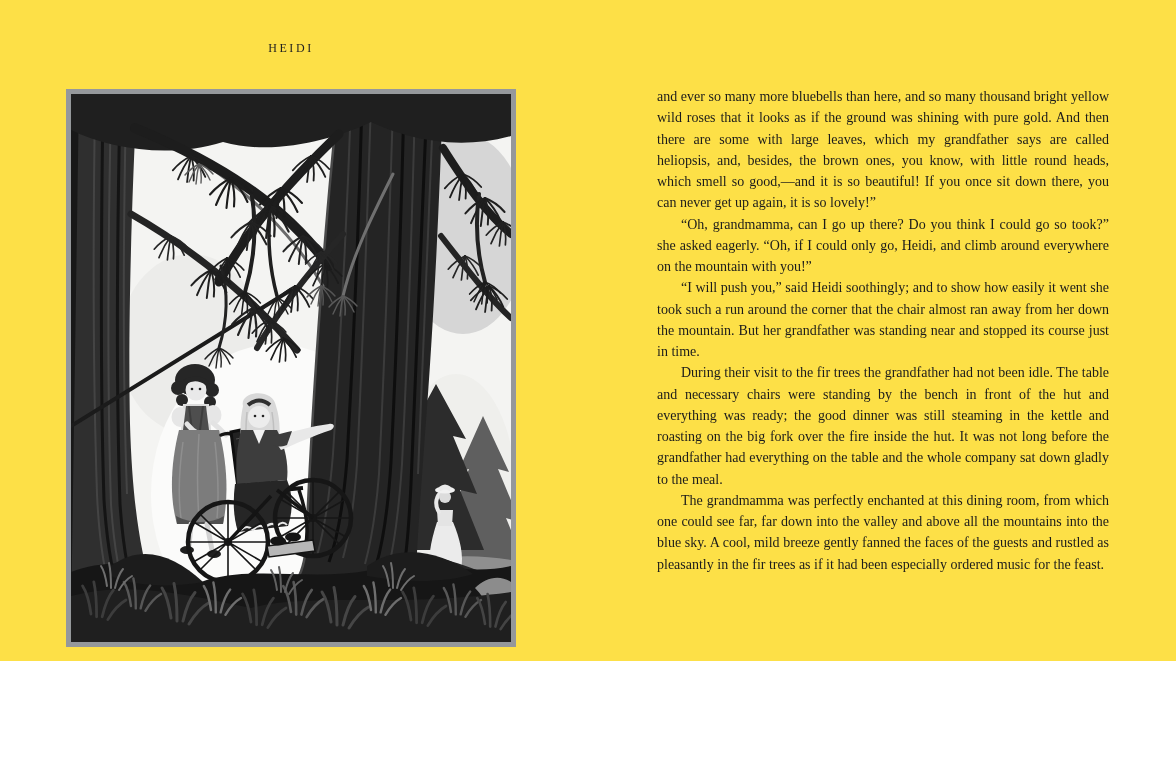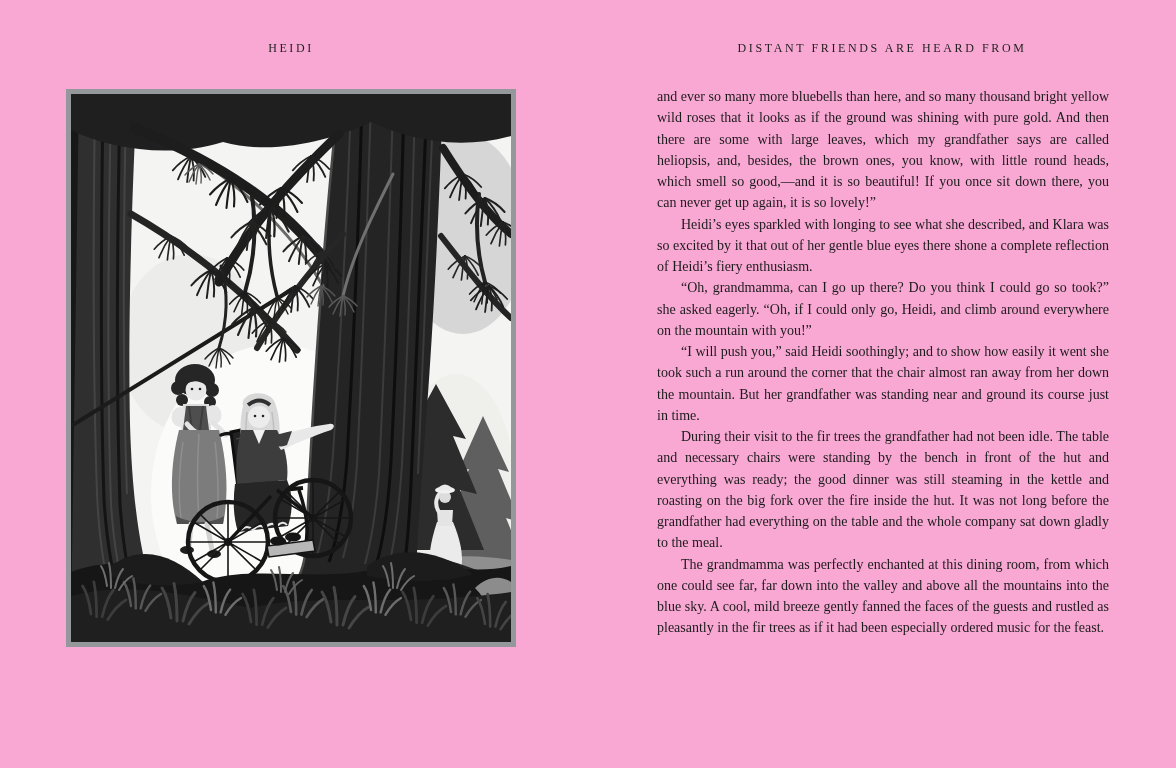--- a/index.html
+++ b/index.html
@@ -1,17 +1,17 @@
 <!DOCTYPE html>
 <html><head>
 <meta charset="utf-8">
 <style>
   html,body{margin:0;padding:0;background:#ffffff;}
   .page{
-    position:relative;width:1176px;height:768px;background:#f9a8d4;
+    position:relative;width:1176px;height:661px;background:#fde047;
     font-family:"Liberation Serif", serif;color:#1b1b1b;overflow:hidden;
   }
   .running-head{
     position:absolute;top:41px;font-size:12px;letter-spacing:2.6px;
     text-align:center;color:#1f1f1f;white-space:nowrap;
   }
   .running-head.left{left:66px;width:450px;}
   .running-head.right{left:656px;width:452px;}
   .illustration{
     position:absolute;left:66px;top:89px;width:450px;height:558px;
@@ -29,21 +29,20 @@
     font-size:14.5px;letter-spacing:1px;color:#1f1f1f;
   }
 </style>
 </head>
 <body>
 
 <div class="page">
 
   <div class="running-head left">HEIDI</div>
 
-  <div class="running-head right">DISTANT FRIENDS ARE HEARD FROM</div>
 
   <div class="illustration">
     <svg viewBox="0 0 440 548" preserveAspectRatio="none">
       <defs>
         <g id="tuft" fill="none" stroke-width="1.4" stroke-linecap="round">
           <path d="M0,0 q-6,8 -10,18"></path>
             <path d="M0,0 q-2,9 -3,20"></path>
           <path d="M0,0 q3,9 2,19"></path>
             <path d="M0,0 q7,7 11,16"></path>
           <path d="M0,0 q-8,4 -14,11"></path>
@@ -247,21 +246,20 @@
           <use href="#blades" transform="translate(36,492) scale(1.0)" stroke="#6e6e6e"></use>
           <use href="#blades" transform="translate(206,496) scale(1.0)" stroke="#606060"></use>
           <use href="#blades" transform="translate(318,492) scale(1.0)" stroke="#6e6e6e"></use>
         </g>
       </g>
     </svg>
   </div>
 
   <div class="text-column">
     <p>and ever so many more bluebells than here, and so many thousand bright yellow wild roses that it looks as if the ground was shining with pure gold. And then there are some with large leaves, which my grandfather says are called heliopsis, and, besides, the brown ones, you know, with little round heads, which smell so good,—and it is so beautiful! If you once sit down there, you can never get up again, it is so lovely!”</p>
-    <p class="indent">Heidi’s eyes sparkled with longing to see what she described, and Klara was so excited by it that out of her gentle blue eyes there shone a complete reflection of Heidi’s fiery enthusiasm.</p>
     <p class="indent">“Oh, grandmamma, can I go up there? Do you think I could go so took?” she asked eagerly. “Oh, if I could only go, Heidi, and climb around everywhere on the mountain with you!”</p>
-    <p class="indent">“I will push you,” said Heidi soothingly; and to show how easily it went she took such a run around the corner that the chair almost ran away from her down the mountain. But her grandfather was standing near and ground its course just in time.</p>
+    <p class="indent">“I will push you,” said Heidi soothingly; and to show how easily it went she took such a run around the corner that the chair almost ran away from her down the mountain. But her grandfather was standing near and stopped its course just in time.</p>
     <p class="indent">During their visit to the fir trees the grandfather had not been idle. The table and necessary chairs were standing by the bench in front of the hut and everything was ready; the good dinner was still steaming in the kettle and roasting on the big fork over the fire inside the hut. It was not long before the grandfather had everything on the table and the whole company sat down gladly to the meal.</p>
     <p class="indent">The grandmamma was perfectly enchanted at this dining room, from which one could see far, far down into the valley and above all the mountains into the blue sky. A cool, mild breeze gently fanned the faces of the guests and rustled as pleasantly in the fir trees as if it had been especially ordered music for the feast.</p>
   </div>
 
 
 </div>
 
 </body></html>

